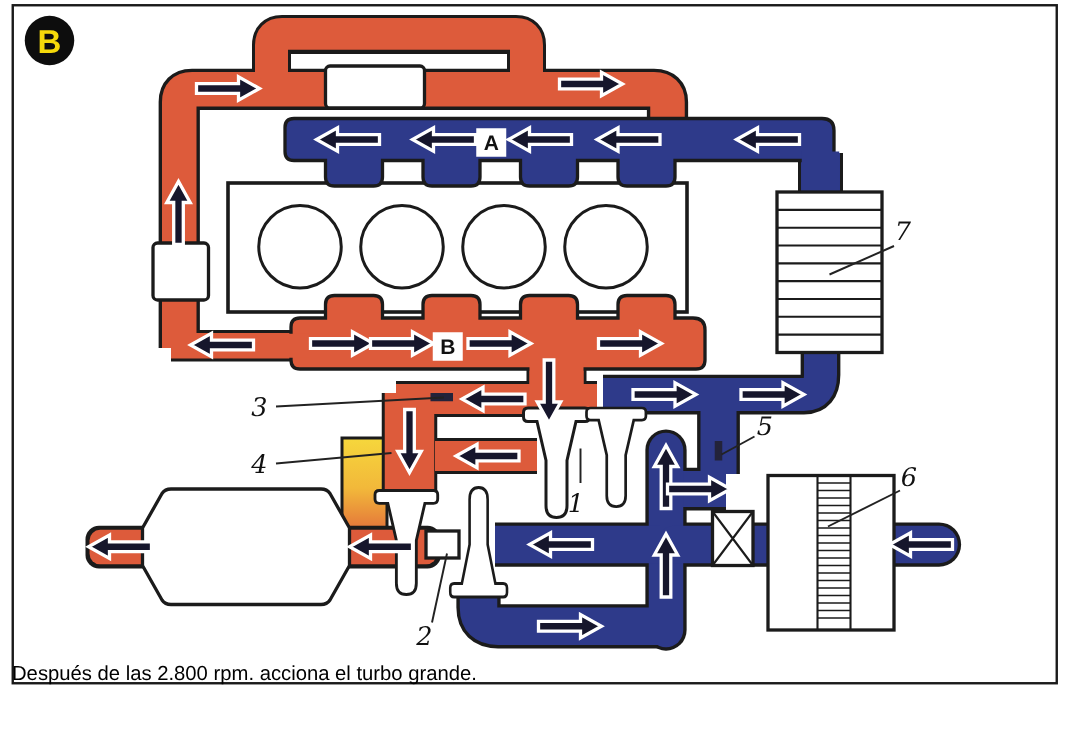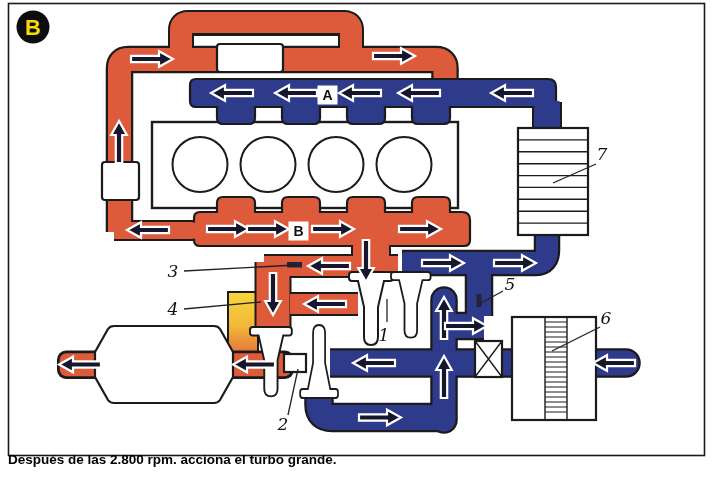--- a/index.html
+++ b/index.html
@@ -8,21 +8,21 @@
   .outline{stroke:#1b1b1b;fill:none;}
   .redln{stroke:#dd5b3b;fill:none;}
   .bluln{stroke:#2e3a8a;fill:none;}
   .redfill{fill:#dd5b3b;stroke:#1b1b1b;stroke-width:2.2;}
   .blufill{fill:#2e3a8a;stroke:#1b1b1b;stroke-width:2.2;}
   .whitebox{fill:#fff;stroke:#1b1b1b;stroke-width:2.2;}
   .thin{stroke:#1b1b1b;stroke-width:1.4;fill:none;}
   .leader{stroke:#222;stroke-width:1.3;fill:none;}
   .digit{font-family:"DejaVu Serif",serif;font-style:italic;font-size:17px;fill:#111;text-anchor:middle;}
   .mlabel{font-family:"Liberation Sans",sans-serif;font-weight:bold;font-size:14px;fill:#111;text-anchor:middle;}
-  .caption{position:absolute;left:8px;top:452px;width:700px;font-weight:bold;font-size:13.5px;color:#000;}
+  .caption{position:absolute;left:8px;top:441px;width:700px;font-weight:normal;font-size:13.5px;color:#000;}
   .badgeB{font-family:"Liberation Sans",sans-serif;font-weight:bold;font-size:22px;text-anchor:middle;}
 </style>
 </head>
 <body>
 
 <div class="page">
 <svg width="712" height="486" viewBox="0 0 712 486">
   <defs>
     <linearGradient id="yel" x1="0" y1="0" x2="0" y2="1">
       <stop offset="0" stop-color="#f6d73c"></stop>

